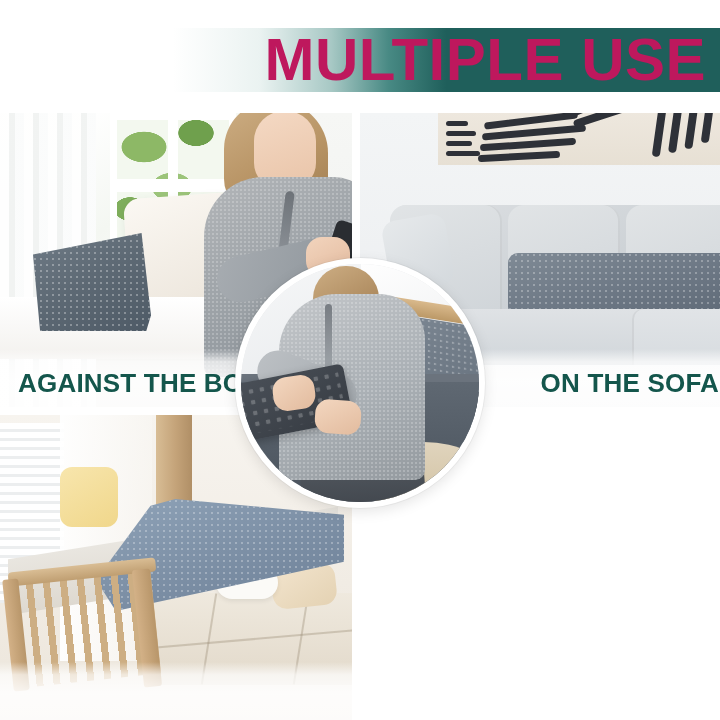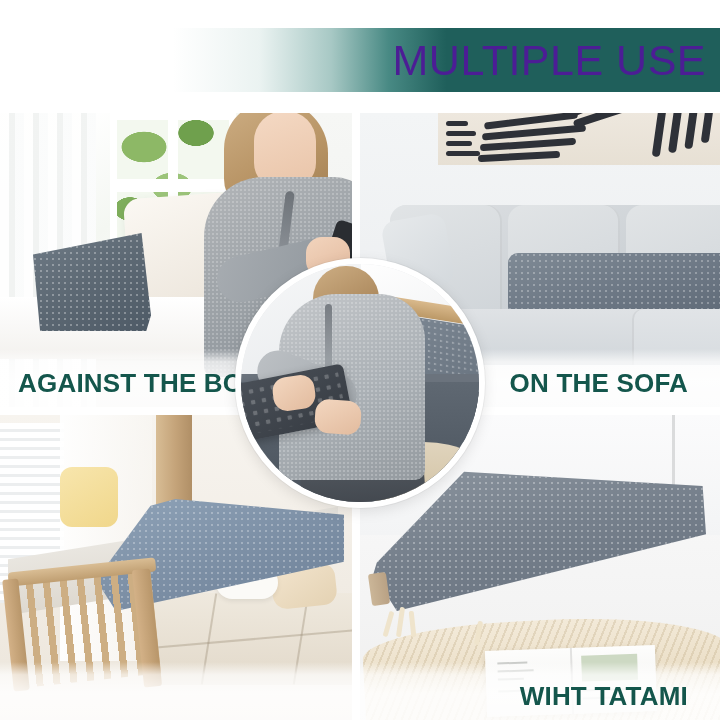--- a/index.html
+++ b/index.html
@@ -19,21 +19,21 @@
       rgba(255,255,255,0) 0%,
       rgba(255,255,255,0) 24%,
       rgba(210,228,225,0.45) 36%,
       rgba(138,182,177,0.75) 46%,
       rgba(62,131,125,0.95) 54%,
       #1f5f5b 62%,
       #1f5f5b 100%);
   }
   .header-title{
     position:absolute; right:14px; top:29px; height:62px; line-height:62px;
-    color:#4c1d95; font-size:43px; font-weight:normal;
+    color:#be185d; font-size:60px; font-weight:bold;
     letter-spacing:0.5px; white-space:nowrap;
     font-family:"Liberation Sans", sans-serif;
   }
 
   
   .grid{ position:absolute; left:0; top:113px; width:720px; height:607px; background:#fff; }
   .cell{ position:absolute; overflow:hidden; background:#f2f2f2; }
   .cell.tl{ left:0;   top:0;   width:352px; height:294px; }
   .cell.tr{ left:360px;top:0;   width:360px; height:294px; }
   .cell.bl{ left:0;   top:302px;width:352px; height:305px; }
@@ -46,21 +46,21 @@
     position:absolute; left:0; bottom:0; width:100%; height:58px;
     background:linear-gradient(to bottom, rgba(255,255,255,0.0) 0%, rgba(255,255,255,0.72) 22%, rgba(255,255,255,0.90) 55%, rgba(255,255,255,0.86) 100%);
     pointer-events:none;
   }
   .caption{
     position:absolute; bottom:8px; color:#14564c;
     font-size:26px; font-weight:bold; letter-spacing:0.2px; white-space:nowrap;
     font-family:"Liberation Sans", sans-serif;
   }
   .caption.left{ left:18px; }
-  .caption.right{ right:32px; }
+  .caption.right{ right:1px; }
 
   
   .p1{ background:linear-gradient(to bottom,#f6f7f5 0%,#f2f3f1 55%,#eceae6 100%); }
   .p1 .curtain{ position:absolute; left:0; top:0; width:96px; height:100%;
     background:repeating-linear-gradient(to right,#ffffff 0 9px,#f1f3f2 9px 15px,#fbfcfc 15px 24px); opacity:.95;}
   .p1 .win{ position:absolute; left:96px; top:-6px; width:152px; height:176px;
     background:linear-gradient(145deg,#ffffff 0%,#f4f7f2 45%,#ffffff 100%); }
   .p1 .win:before{ content:""; position:absolute; left:14px; top:6px; width:126px; height:150px;
     background:
       radial-gradient(ellipse 38px 26px at 34px 34px,#8db866 0 58%,rgba(141,184,102,0) 60%),
@@ -365,44 +365,20 @@
         <div class="crib">
           <div class="bars"></div>
           <div class="rail-t"></div>
           <div class="post-l"></div>
           <div class="post-r"></div>
         </div>
       </div>
       <div class="cap-band"></div>
     </div>
 
-    <div class="cell br">
-      <div class="photo p4">
-        <div class="wall"></div>
-        <div class="rod"></div>
-        <div class="bolster4"></div>
-        <div class="handle"></div>
-        <div class="throw"></div>
-        <span class="tassel t1"></span>
-        <span class="tassel t2"></span>
-        <span class="tassel t3"></span>
-        <span class="tassel t4"></span>
-        <div class="mag">
-          <i class="ph"></i>
-            <i class="r1"></i>
-            <i class="r2"></i>
-            <i class="r3"></i>
-          <i class="r4"></i>
-            <i class="r5"></i>
-            <i class="r6"></i>
-        </div>
-      </div>
-      <div class="cap-band"></div>
-      <div class="caption right">WIHT TATAMI</div>
-    </div>
 
     <div class="gutter-v" style="left:352px; top:0; height:607px;"></div>
     <div class="gutter-h" style="top:294px;"></div>
   </div>
 
   <div class="circle-inset">
     <div class="ci">
       <div class="bedsheet"></div>
       <div class="wall2"></div>
       <div class="wood"></div>

